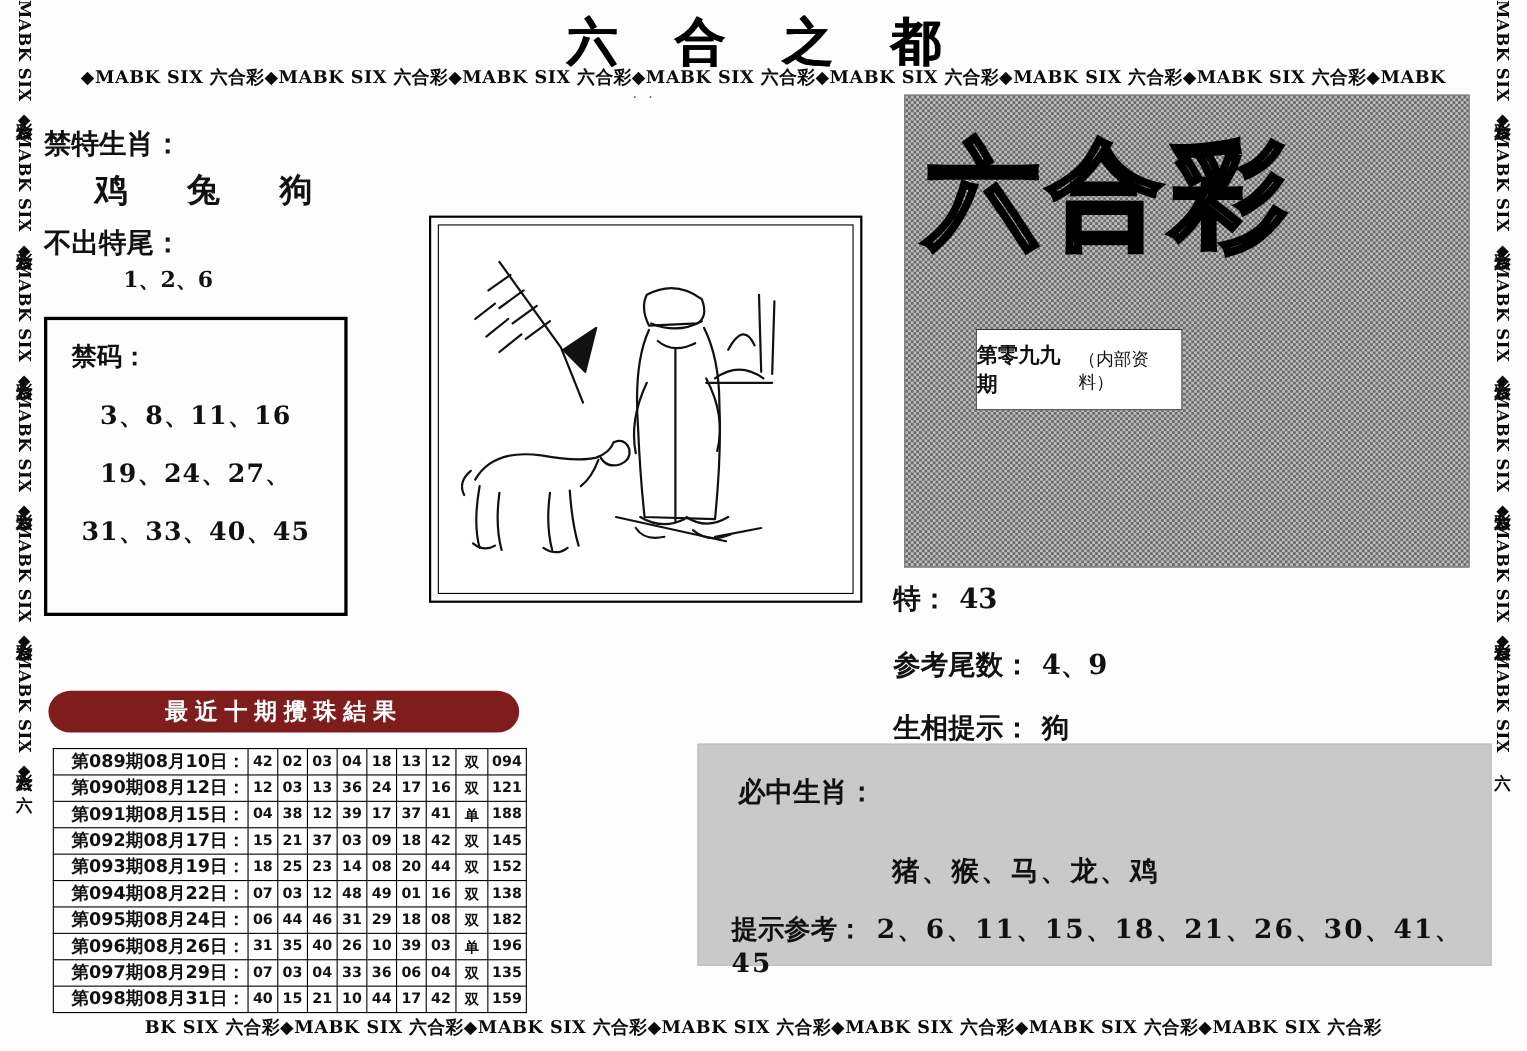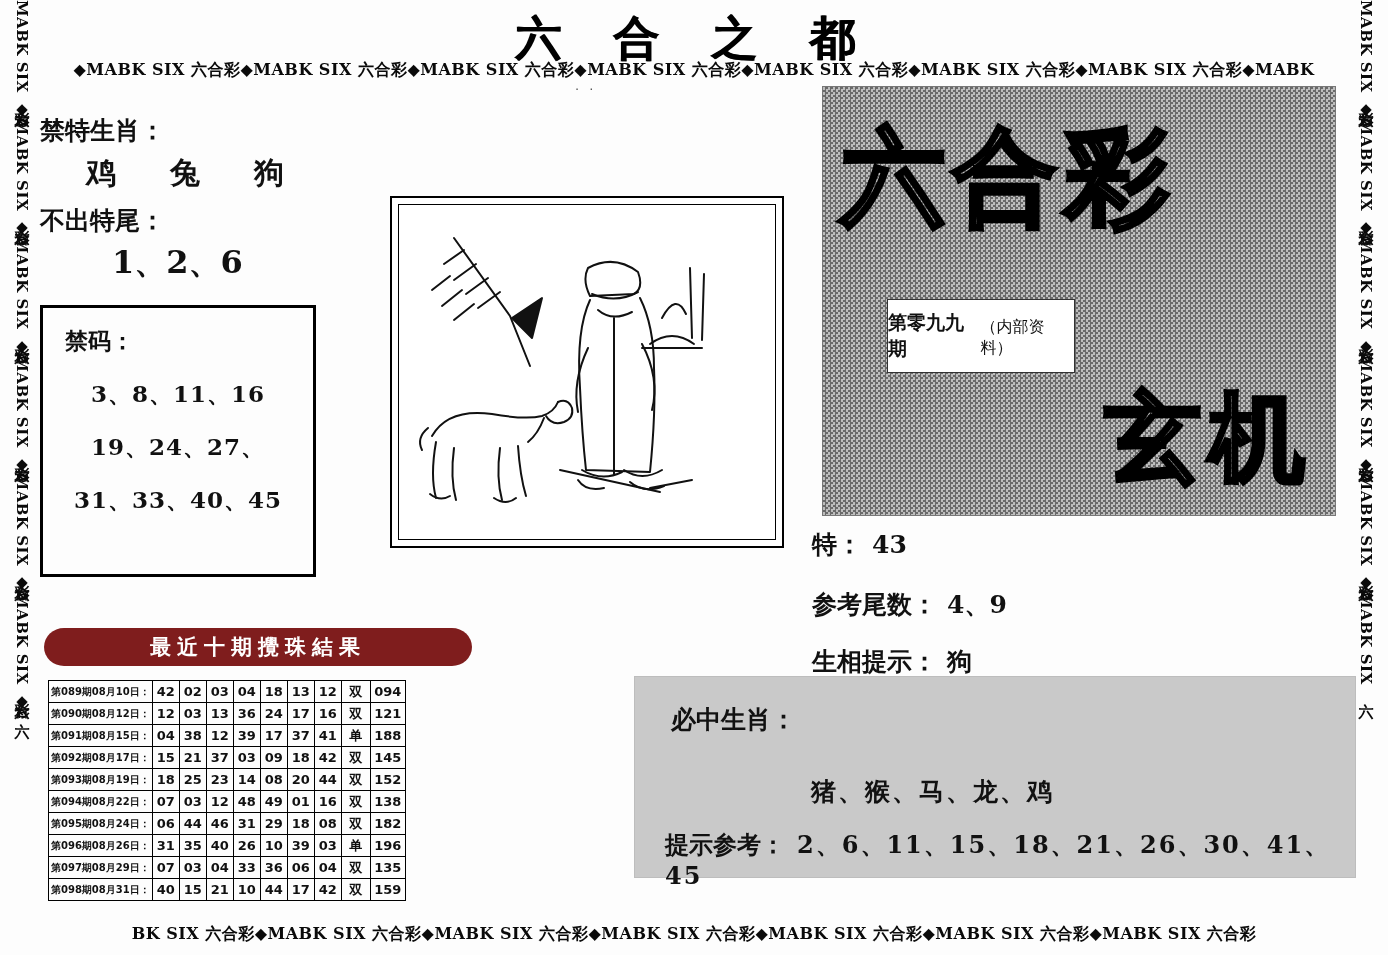--- a/index.html
+++ b/index.html
@@ -64,21 +64,21 @@
     font-size:25px;font-weight:bold;margin:4px 0 2px 0;
   }
   .zodiac-row{
     font-family:"DejaVu Serif","Liberation Serif",serif;
     font-size:30px;font-weight:bold;
     letter-spacing:12px;
     margin:6px 0 10px 46px;
   }
   .tail-row{
     font-family:"DejaVu Serif","Liberation Serif",serif;
-    font-size:32px;font-weight:bold;
+    font-size:20px;font-weight:bold;
     margin:4px 0 14px 72px;
   }
   .forbid-box{
     border:3px solid #000;
     width:276px;height:272px;
     margin-top:20px;
     padding:10px 0 0 0;
     box-sizing:border-box;
   }
   .forbid-title{
@@ -106,21 +106,21 @@
     border-collapse:collapse;
     font-family:"DejaVu Sans","Liberation Sans",sans-serif;
     font-size:13px;font-weight:bold;
   }
   .result-table td{
     border:1px solid #000;
     padding:1px 2px;
     text-align:center;
     height:19px;
   }
-  .result-table td.per{text-align:left;padding-left:2px;white-space:nowrap;font-size:10px;}
+  .result-table td.per{text-align:left;padding-left:16px;white-space:nowrap;font-size:16px;}
   .result-table td.num{width:22px;}
   .result-table td.sx{width:24px;}
   .result-table td.tot{width:30px;}
   
   .pic-frame{
     position:absolute;left:390px;top:196px;width:390px;height:348px;
     border:2px solid #000;
     background:#fff;
     overflow:hidden;
   }
@@ -399,21 +399,20 @@
           <path d="M126 248 q2 30 8 50"></path>
         <path d="M38 296 q10 8 20 2"></path>
           <path d="M102 300 q12 8 22 0"></path>
         <path d="M36 230 q-12 10 -6 22"></path>
       </g>
     </svg>
   </div>
 
   <div class="art-block">
     <div class="art-word w1">六合彩</div>
-    <div class="art-word w2">玄机</div>
     <div class="issue-box">
       <div class="l1">第零九九期</div>
       <div class="l2">（内部资料）</div>
     </div>
   </div>
 
   <div class="info info-te">
     <span>特：</span><span class="val">43</span>
   </div>
   <div class="info info-wei">

